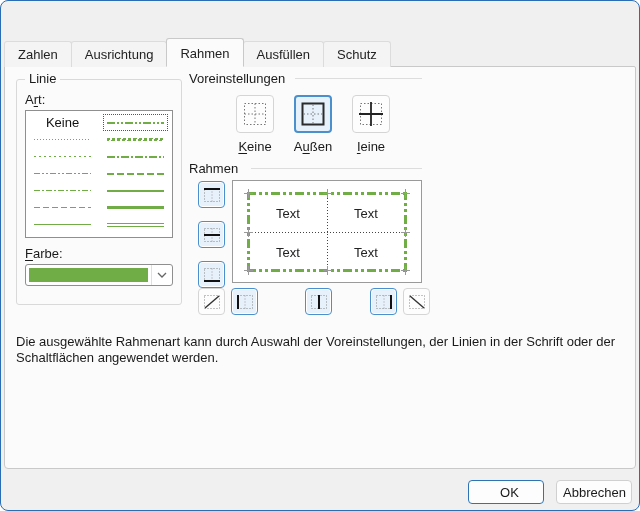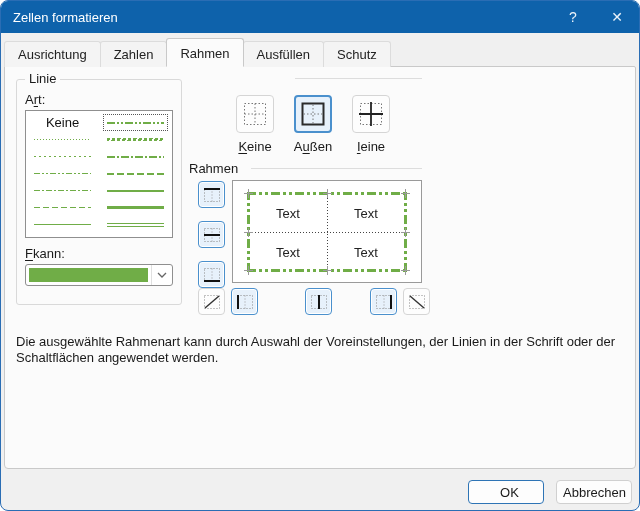--- a/index.html
+++ b/index.html
@@ -76,35 +76,24 @@
   .description{position:absolute;font-size:13px;line-height:1.25;color:#1a1a1a;}
   .footer-btn{position:absolute;height:24px;width:76px;background:#fdfdfd;border:1px solid #d0d0d0;
               border-radius:4px;font-size:13px;font-family:"Liberation Sans",sans-serif;color:#1a1a1a;}
   .footer-btn.default{border:1px solid var(--default-border);padding-left:13px;}
 </style>
 </head>
 <body>
 
 <div class="dialog">
 
-  <div class="titlebar">
-    <span class="title">Zellen formatieren</span>
-    <div class="tb-buttons">
-      <button class="tb-btn">
-        <span>?</span>
-      </button>
-      <button class="tb-btn">
-        <span>✕</span>
-      </button>
-    </div>
-  </div>
 
   <div class="tabstrip">
+    <div class="tab">Zahlen</div>
     <div class="tab">Ausrichtung</div>
-    <div class="tab">Zahlen</div>
     <div class="tab active">Rahmen</div>
     <div class="tab">Ausfüllen</div>
     <div class="tab">Schutz</div>
   </div>
 
   <div class="tabpage">
 
     <div class="groupbox" style="left:11px;top:12px;width:164px;height:224px;">
       <span class="group-label">Linie</span>
       <span class="sect-label" style="left:8px;top:12px;">
@@ -150,32 +139,33 @@
             </div>
           <div class="style-item">
               <div class="line r-thick"></div>
             </div>
           <div class="style-item">
               <div class="line r-double"></div>
             </div>
         </div>
       </div>
       <span class="sect-label" style="left:8px;top:166px;">
-        <span></span><span class="u">F</span><span>kann:</span>
+        <span></span><span class="u">F</span><span>arbe:</span>
       </span>
       <div class="dropdown" style="left:8px;top:184px;width:148px;height:22px;">
         <div class="swatch"></div>
         <div class="dd-arrow">
           <svg width="10" height="6" viewBox="0 0 10 6">
               <polyline points="1,1 5,5 9,1" fill="none" stroke="#666" stroke-width="1.3"></polyline>
             </svg>
         </div>
       </div>
     </div>
 
+    <span class="sect-label" style="left:184px;top:4px;">Voreinstellungen</span>
     <div class="sect-line" style="left:290px;top:11px;width:127px;"></div>
 
     <button class="preset-btn" style="left:231px;top:28px;">
       <svg width="26" height="26" viewBox="0 0 26 26">
         <rect x="2.5" y="2.5" width="21" height="21" fill="none" stroke="#777" stroke-width="1" stroke-dasharray="1.5 2"></rect>
         <line x1="13" y1="2.5" x2="13" y2="23.5" stroke="#777" stroke-width="1" stroke-dasharray="1.5 2"></line>
         <line x1="2.5" y1="13" x2="23.5" y2="13" stroke="#777" stroke-width="1" stroke-dasharray="1.5 2"></line>
       </svg>
     </button>
     <button class="preset-btn selected" style="left:289px;top:28px;">

